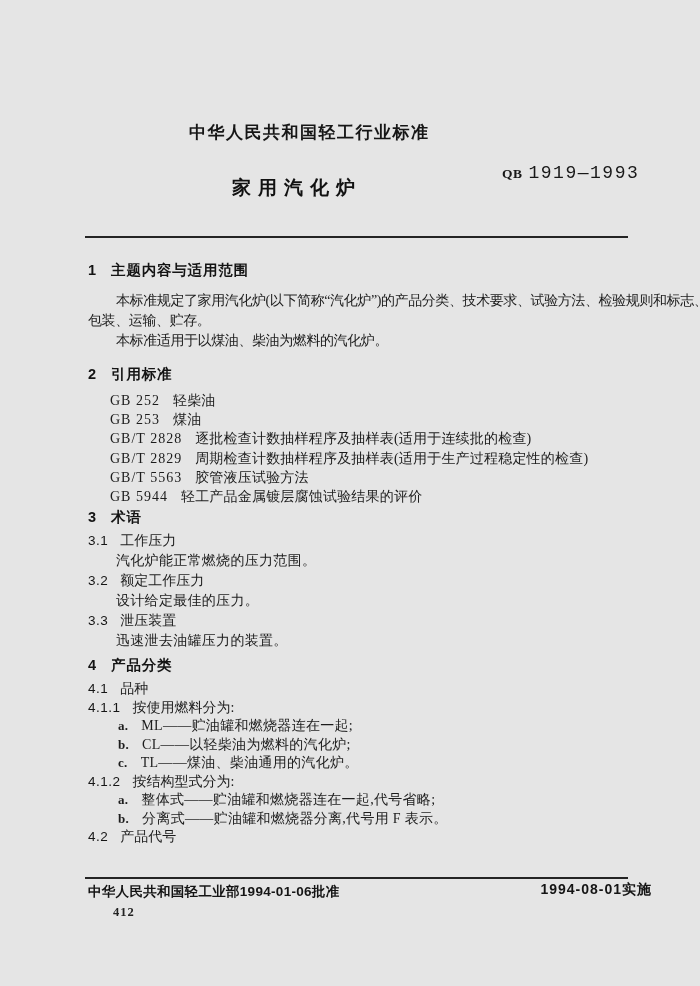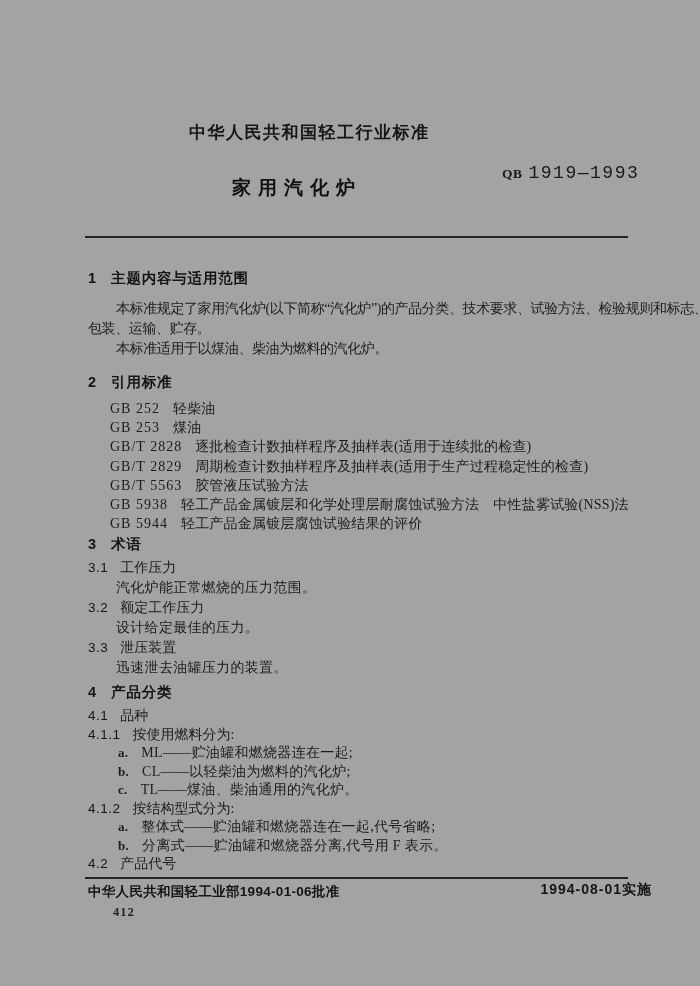--- a/index.html
+++ b/index.html
@@ -1,17 +1,17 @@
 <!DOCTYPE html>
 <html><head>
 <meta charset="utf-8">
 <style>
   html,body{margin:0;padding:0;background:#ffffff;}
   .page{
-    position:relative;width:700px;height:986px;background:#a3a3a3;
+    position:relative;width:700px;height:986px;background:#e5e5e5;
     overflow:hidden;color:#1c1c1c;
     font-family:"Liberation Serif", serif;
   }
   
   .org-line{
     position:absolute;left:189px;top:121px;
     font-family:"Liberation Sans", sans-serif;font-weight:bold;
     font-size:17px;letter-spacing:1.5px;white-space:nowrap;color:#161616;
   }
   .std-code{
@@ -52,21 +52,21 @@
   .terms{margin-top:2px;}
   .term-heading{line-height:20px;}
   .term-num,.sub-num{
     font-family:"Liberation Sans", sans-serif;font-size:13.5px;
     display:inline-block;margin-right:12px;letter-spacing:0.5px;color:#161616;
   }
   .term-def{line-height:20px;padding-left:28px;letter-spacing:0.3px;}
   .sub-line{line-height:18.5px;}
   .list-item{line-height:18.5px;padding-left:30px;letter-spacing:0.3px;}
   .item-label{display:inline-block;margin-right:13px;font-family:"Liberation Serif", serif;font-weight:bold;font-size:13px;}
-  .mt-s1{margin-top:8px;}
+  .mt-s1{margin-top:0;}
   .mt-p1{margin-top:13px;}
   .mt-s2{margin-top:15px;margin-bottom:9px;}
   .mt-s3{margin-top:3px;margin-bottom:6px;}
   .mt-s4{margin-top:6px;margin-bottom:7px;}
   
   .footer-approval{
     position:absolute;left:88px;top:883px;
     font-family:"Liberation Sans", sans-serif;font-weight:bold;
     font-size:13.5px;letter-spacing:0.3px;white-space:nowrap;color:#141414;
   }
@@ -118,23 +118,20 @@
       <div class="line ref-row">
         <span class="ref-code">GB/T 2828</span><span>逐批检查计数抽样程序及抽样表(适用于连续批的检查)</span>
       </div>
       <div class="line ref-row">
         <span class="ref-code">GB/T 2829</span><span>周期检查计数抽样程序及抽样表(适用于生产过程稳定性的检查)</span>
       </div>
       <div class="line ref-row">
         <span class="ref-code">GB/T 5563</span><span>胶管液压试验方法</span>
       </div>
       <div class="line ref-row">
-        <span class="ref-code">GB 5938</span><span>轻工产品金属镀层和化学处理层耐腐蚀试验方法　中性盐雾试验(NSS)法</span>
-      </div>
-      <div class="line ref-row">
         <span class="ref-code">GB 5944</span><span>轻工产品金属镀层腐蚀试验结果的评价</span>
       </div>
     </div>
 
     <div class="line sec-heading mt-s3">
       <span class="sec-num">3</span><span>术语</span>
     </div>
     <div class="terms">
       <div class="line term-heading">
         <span class="term-num">3.1</span><span>工作压力</span>

